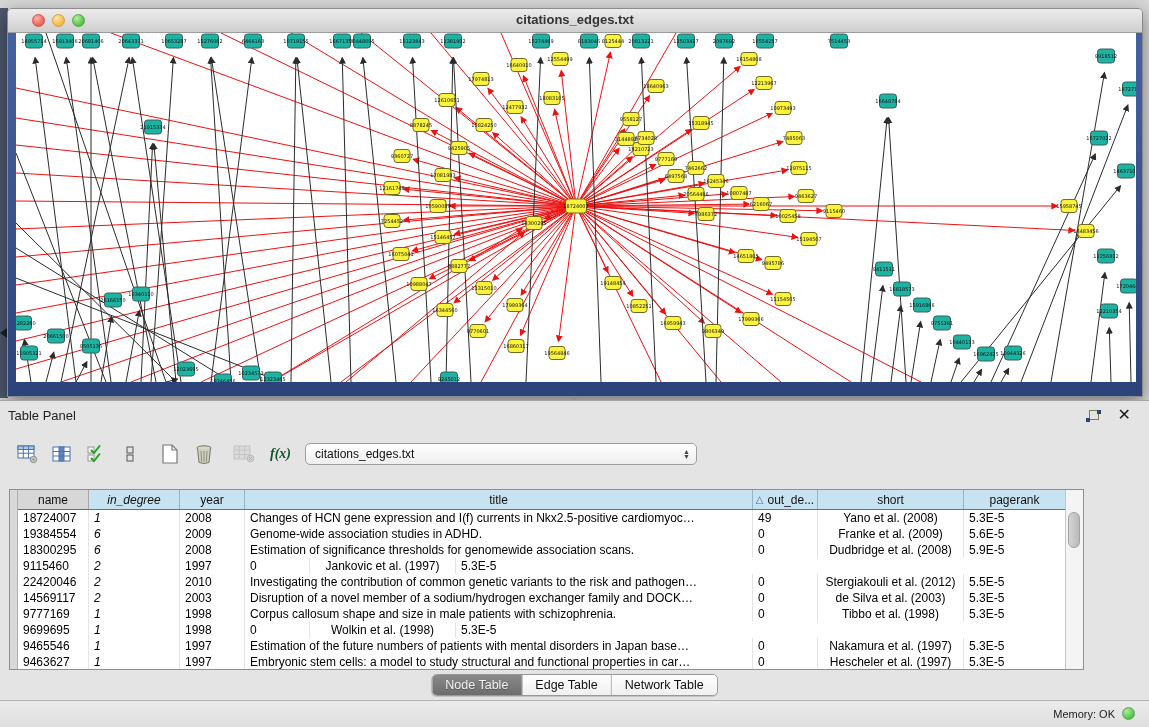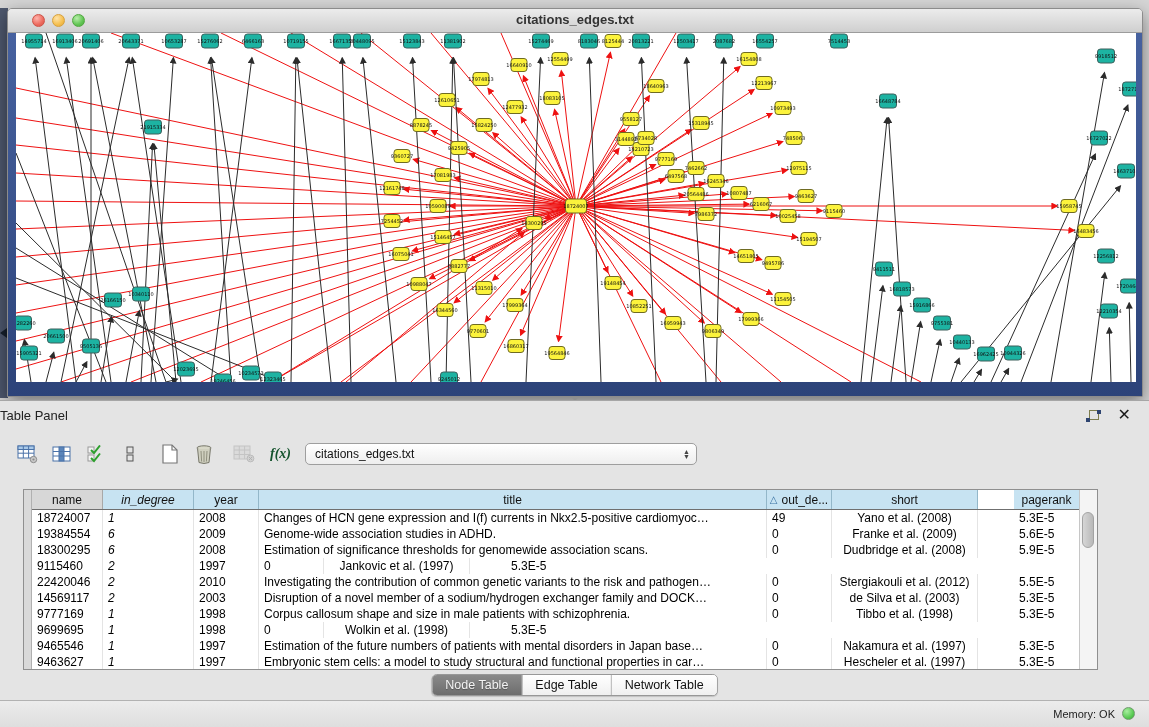--- a/index.html
+++ b/index.html
@@ -30,49 +30,49 @@
     padding:0 8px 16px 8px;box-sizing:border-box;}
   #graph-canvas{width:1120px;height:349px;background:#ffffff;overflow:hidden;position:relative;}
   #net{display:block;}
   
   #splitter{position:absolute;left:568px;top:397px;width:12px;height:5px;}
   #splitter:before{content:"";position:absolute;left:3px;top:0;
     border-left:4px solid transparent;border-right:4px solid transparent;border-top:4px solid #8f8f8f;}
   
   #table-panel{position:absolute;left:0;top:400px;width:1149px;height:300px;
     background:#e4e4e4;border-top:1px solid #a6a6a6;box-sizing:border-box;}
-  #tp-title{position:absolute;left:0;top:7px;font-size:13px;color:#222;}
+  #tp-title{position:absolute;left:8px;top:7px;font-size:13px;color:#222;}
   #tp-float{position:absolute;right:46px;top:8px;width:18px;height:15px;cursor:default;}
   #tp-close{position:absolute;right:18px;top:4px;font-size:16px;font-weight:bold;color:#1a1a1a;}
   
   #tp-toolbar{position:absolute;left:14px;top:36px;height:34px;display:flex;align-items:center;}
   .tbtn{width:28px;height:28px;margin-right:6px;display:flex;align-items:center;justify-content:center;}
   .tbtn.gap{margin-right:12px;}
   .tbtn.disabled{opacity:.55;}
   #fx-label{font-size:14px;font-style:italic;font-family:"Liberation Serif","DejaVu Serif",serif;
     font-weight:bold;color:#14532d;margin-right:14px;}
   #table-combo{width:392px;height:22px;border:1px solid #9e9e9e;border-radius:5px;
     background:linear-gradient(#ffffff,#eeeeee);display:flex;align-items:center;
     font-size:12px;color:#111;padding:0 6px 0 9px;box-sizing:border-box;}
   #table-combo .combo-label{flex:1;}
   #combo-arrows{display:flex;flex-direction:column;line-height:5px;font-size:7px;color:#444;}
   
-  #table-wrap{position:absolute;left:23px;top:88px;width:1075px;height:181px;
+  #table-wrap{position:absolute;left:9px;top:88px;width:1075px;height:181px;
     background:#fff;border:1px solid #8f8f8f;box-sizing:border-box;overflow:hidden;}
   #row-strip{position:absolute;left:0;top:0;bottom:0;width:7px;background:#d9d9d9;border-right:1px solid #b0b0b0;}
   #tbl{position:absolute;left:8px;top:0;right:17px;}
   .trow{display:flex;height:16px;align-items:center;}
   .hrow{display:flex;height:19px;border-bottom:1px solid #6f6f6f;}
   .hcell{background:#c7e3f2;border-right:1px solid #93b7c9;font-size:12px;color:#111;
     display:flex;align-items:center;justify-content:center;box-sizing:border-box;height:19px;}
   .hcell.gray{background:#d7d7d7;border-right:1px solid #a8a8a8;}
   .cell{font-size:12px;color:#000;white-space:nowrap;overflow:hidden;box-sizing:border-box;
     padding-left:5px;border-right:1px solid #e4e4e4;height:16px;line-height:16px;}
   .c0{width:71px;} .c1{width:91px;font-style:italic;} .c2{width:65px;} .c3{width:508px;}
-  .c4{width:65px;} .c5{width:146px;} .c6{flex:1;margin-left:36px;}
+  .c4{width:65px;} .c5{width:146px;} .c6{flex:1;}
   .cell.c5{text-align:center;padding-left:0;}
   .sort-tri{color:#3f76a6;font-size:10px;margin-right:4px;}
   #vscroll{position:absolute;right:0;top:0;bottom:0;width:17px;background:#f4f4f4;border-left:1px solid #c6c6c6;}
   #vthumb{position:absolute;left:2px;top:22px;width:12px;height:36px;border-radius:6px;
     background:linear-gradient(90deg,#d6d6d6,#b9b9b9);border:1px solid #a3a3a3;box-sizing:border-box;}
   
   #tp-tabs{position:absolute;left:50%;top:273px;transform:translateX(-50%);
     display:inline-flex;border:1px solid #989898;border-radius:5px;overflow:hidden;
     background:#fff;box-shadow:0 1px 1px rgba(0,0,0,.15);}
   .seg{padding:3px 13px;font-size:12.5px;color:#111;background:linear-gradient(#ffffff,#f0f0f0);

